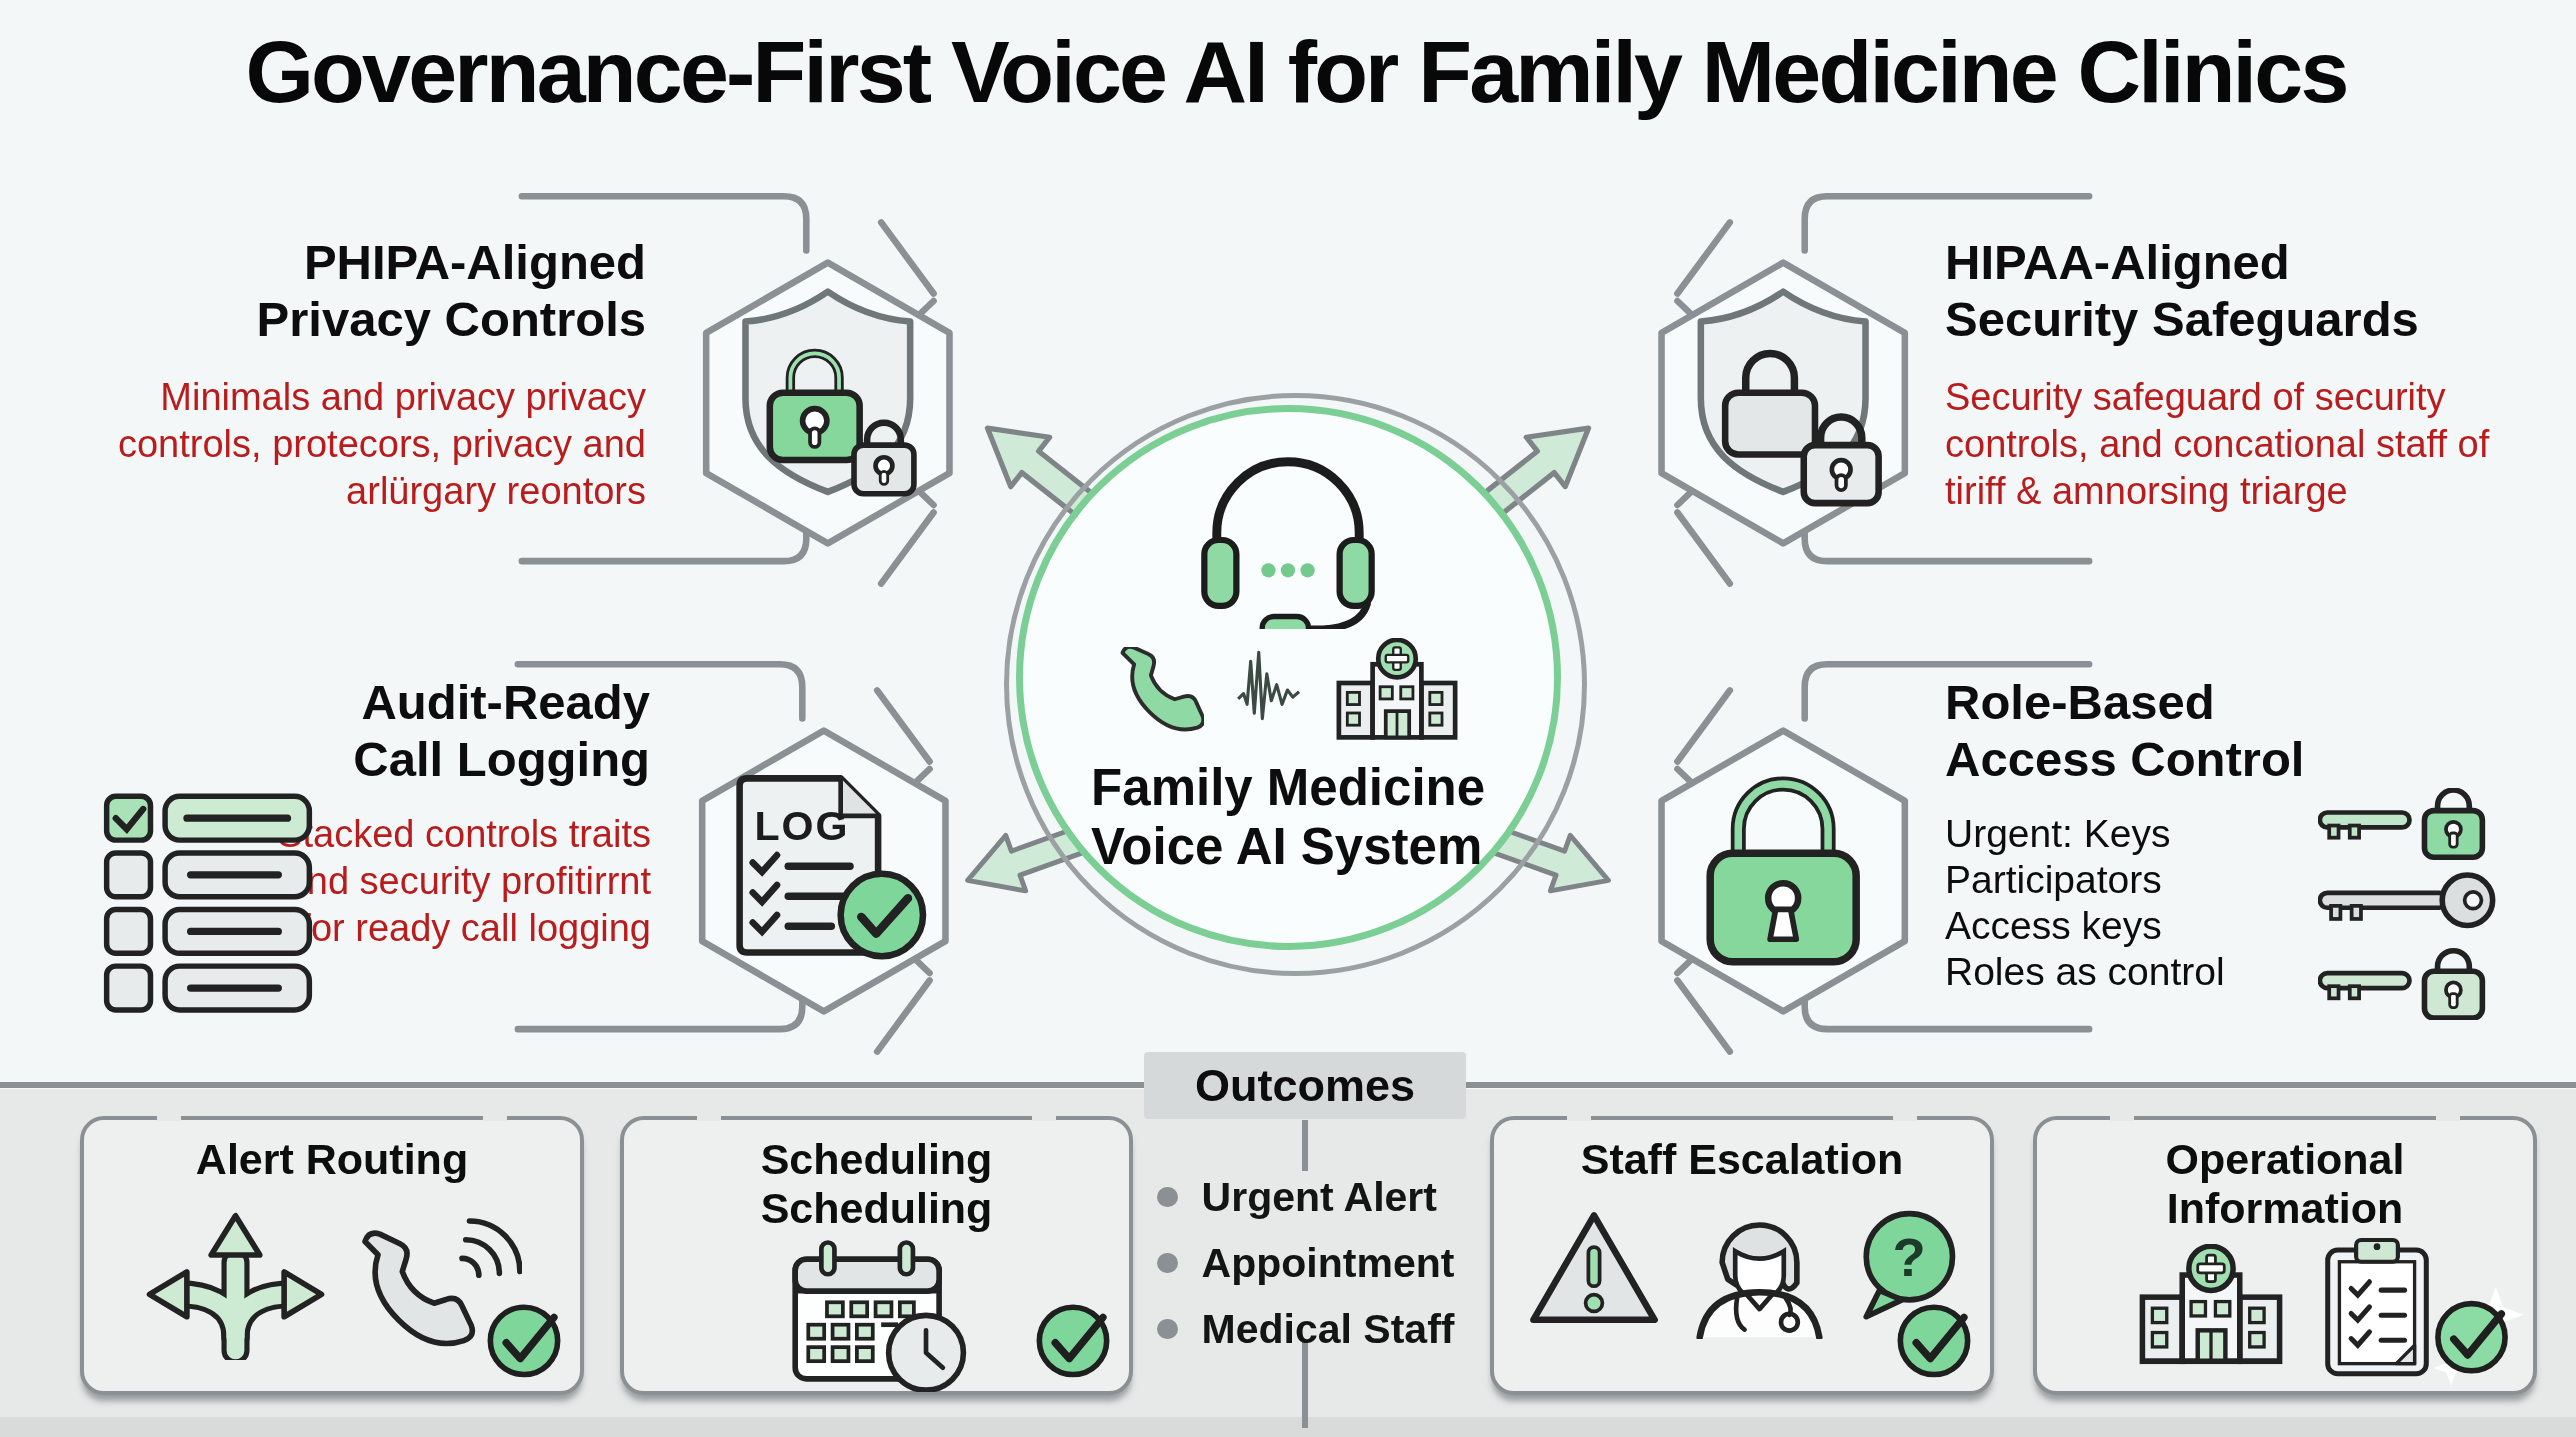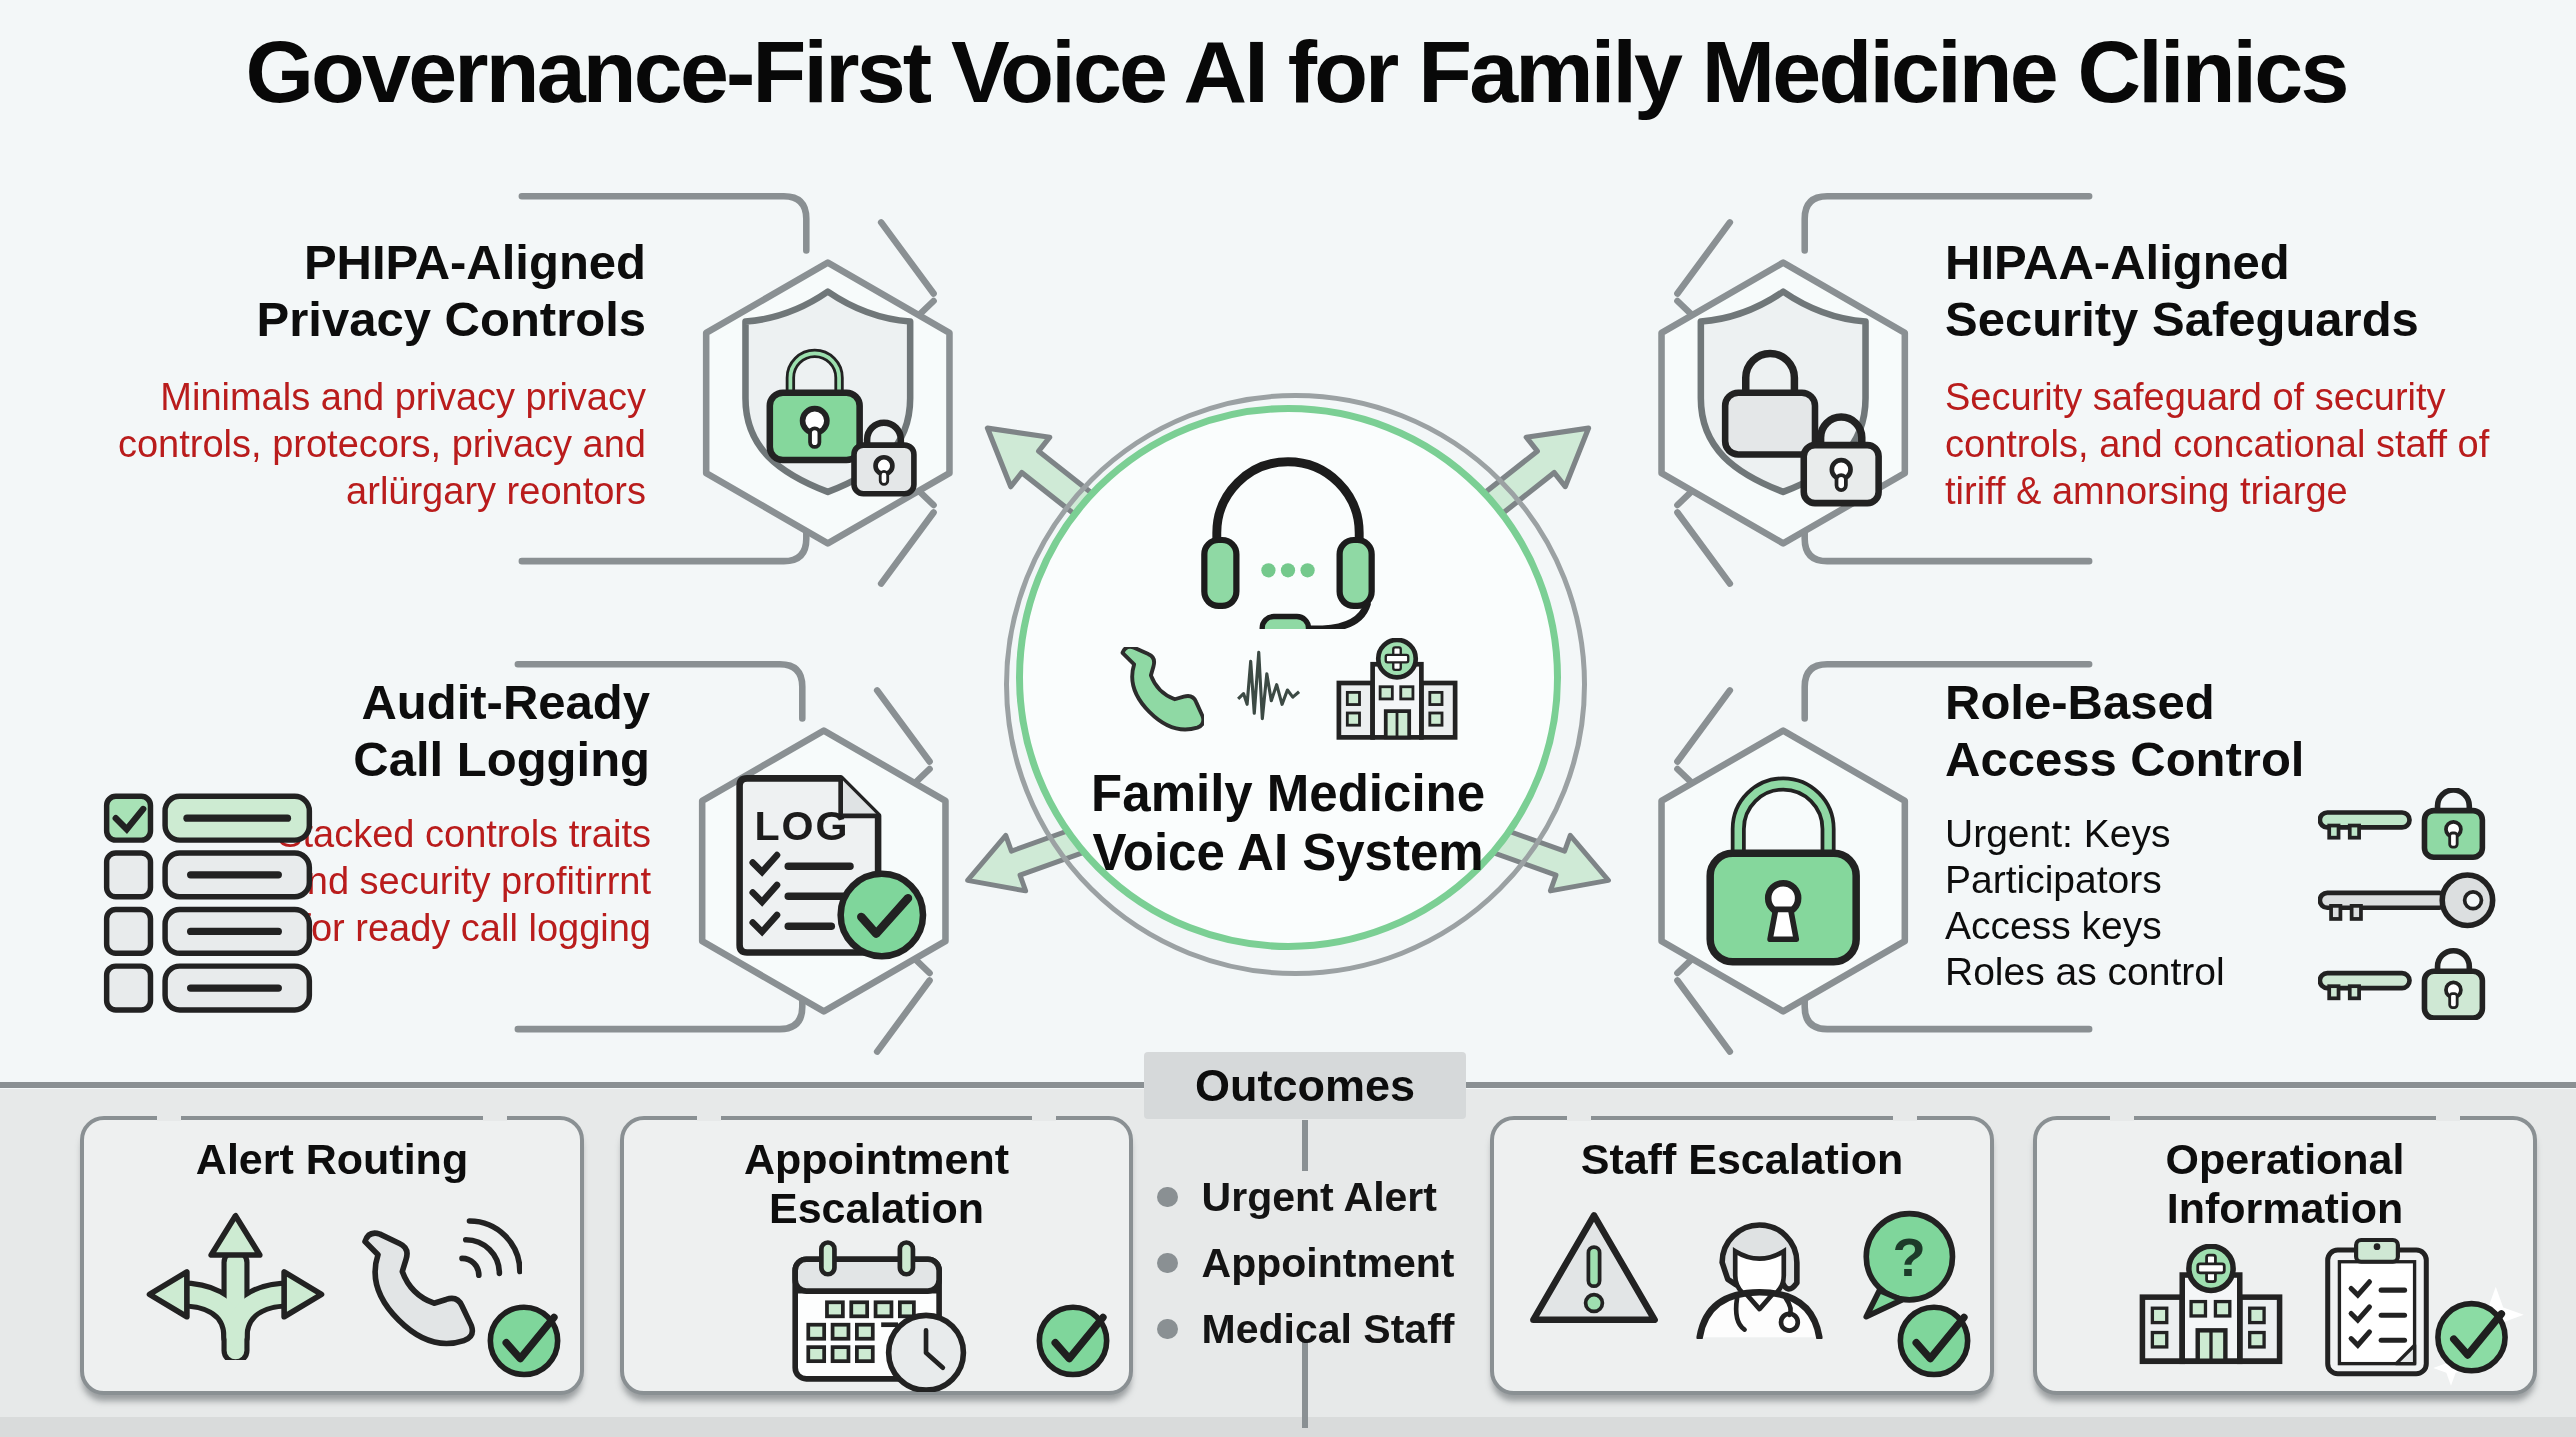--- a/index.html
+++ b/index.html
@@ -24,21 +24,21 @@
   .obox{background:#eef0f0;border:4.7px solid #8a9093;border-radius:24px;
         box-shadow:0 8.4px 6.6px -2.8px rgba(90,95,98,.55);z-index:4;}
   .notch{position:absolute;top:-4.7px;height:5.6px;width:24px;background:#e7e9e9;}
   .obox-title{margin-top:15px;text-align:center;font-size:43px;font-weight:700;line-height:49px;}
   .icon-row{display:flex;align-items:center;justify-content:center;gap:32px;margin-top:5.6px;}
   .check-badge{position:absolute;right:13px;bottom:9.4px;}
   
   .circle-outer{left:1004px;top:393px;width:573px;height:573px;border:5.6px solid #9ba1a3;border-radius:50%;background:transparent;}
   .circle-inner{position:absolute;left:6.6px;top:6.6px;width:545px;height:545px;border:7.5px solid #7bcf94;border-radius:50%;
                 background:#fafdfd;display:flex;flex-direction:column;align-items:center;padding-top:39px;box-sizing:border-box;}
-  .center-text{font-size:51px;font-weight:700;line-height:59px;text-align:center;margin-top:21px;}
+  .center-text{font-size:51px;font-weight:700;line-height:59px;text-align:left;margin-top:15px;}
 </style>
 </head>
 <body>
 
 <div class="canvas">
 
   <div class="abs bottom-bg"></div>
   <div class="abs bottom-strip"></div>
   <div class="abs hr-line"></div>
 
@@ -336,21 +336,21 @@
     </div>
     <svg class="check-badge" width="86" height="86" viewBox="0 0 92 92" style="overflow:visible">
       <circle cx="46" cy="48" r="36" fill="#7fd69b" stroke="#1f1f1f" stroke-width="6"></circle>
       <path d="M27 50 l15 17 l36 -44" fill="none" stroke="#1f1f1f" stroke-width="8" stroke-linecap="round" stroke-linejoin="round"></path>
     </svg>
   </div>
 
   <div class="abs obox" style="left:620px;top:1116px;width:505px;height:271px;">
     <div class="notch" style="left:73px;"></div>
     <div class="notch" style="right:73px;"></div>
-    <div class="obox-title" style="width:337px;margin-left:auto;margin-right:auto;">Appointment Escalation</div>
+    <div class="obox-title" style="width:337px;margin-left:auto;margin-right:auto;">Scheduling Scheduling</div>
     <div class="icon-row" style="margin-top:1.9px;">
       <svg width="215" height="157" viewBox="0 0 230 168">
         <rect x="28" y="26" width="154" height="128" rx="12" fill="#fdfefe" stroke="#222" stroke-width="6"></rect>
         <path d="M28 60 h154" stroke="#222" stroke-width="5"></path>
         <rect x="28" y="26" width="154" height="34" rx="12" fill="#e2e5e6" stroke="#222" stroke-width="6"></rect>
         <rect x="56" y="8" width="14" height="34" rx="7" fill="#cdebd2" stroke="#222" stroke-width="5"></rect>
         <rect x="140" y="8" width="14" height="34" rx="7" fill="#cdebd2" stroke="#222" stroke-width="5"></rect>
         <g fill="#cdebd2" stroke="#222" stroke-width="4">
           <rect x="62" y="72" width="17" height="15"></rect>
             <rect x="88" y="72" width="17" height="15"></rect>

